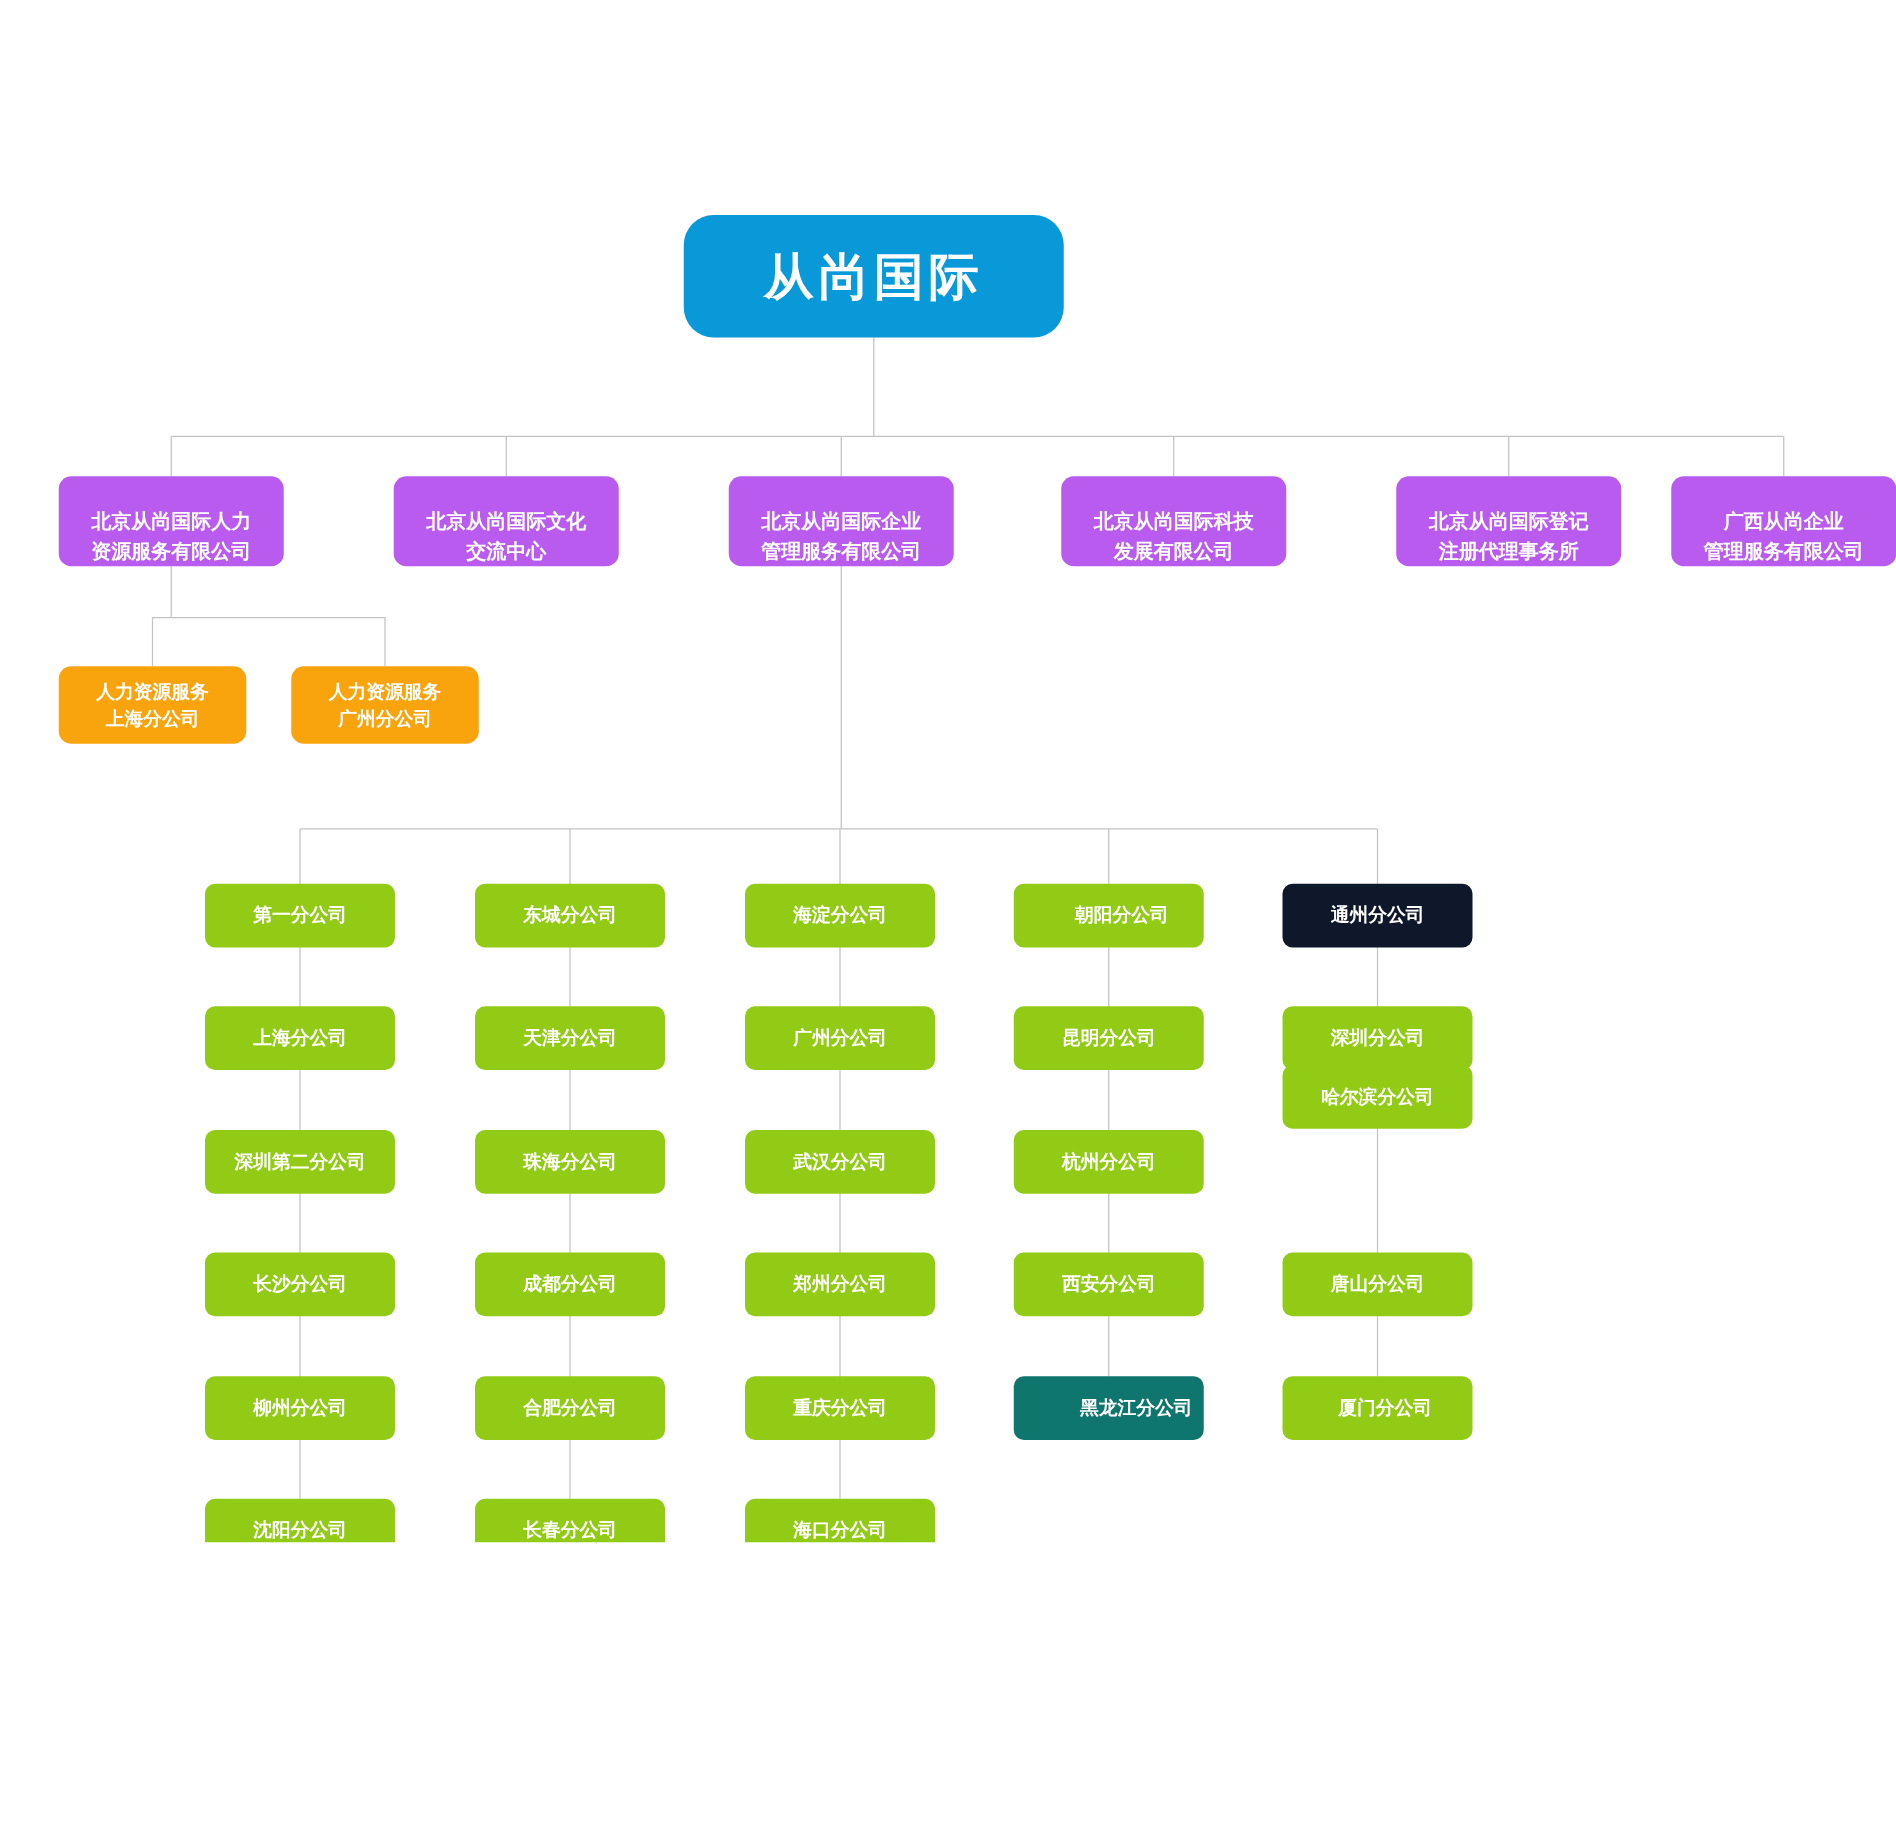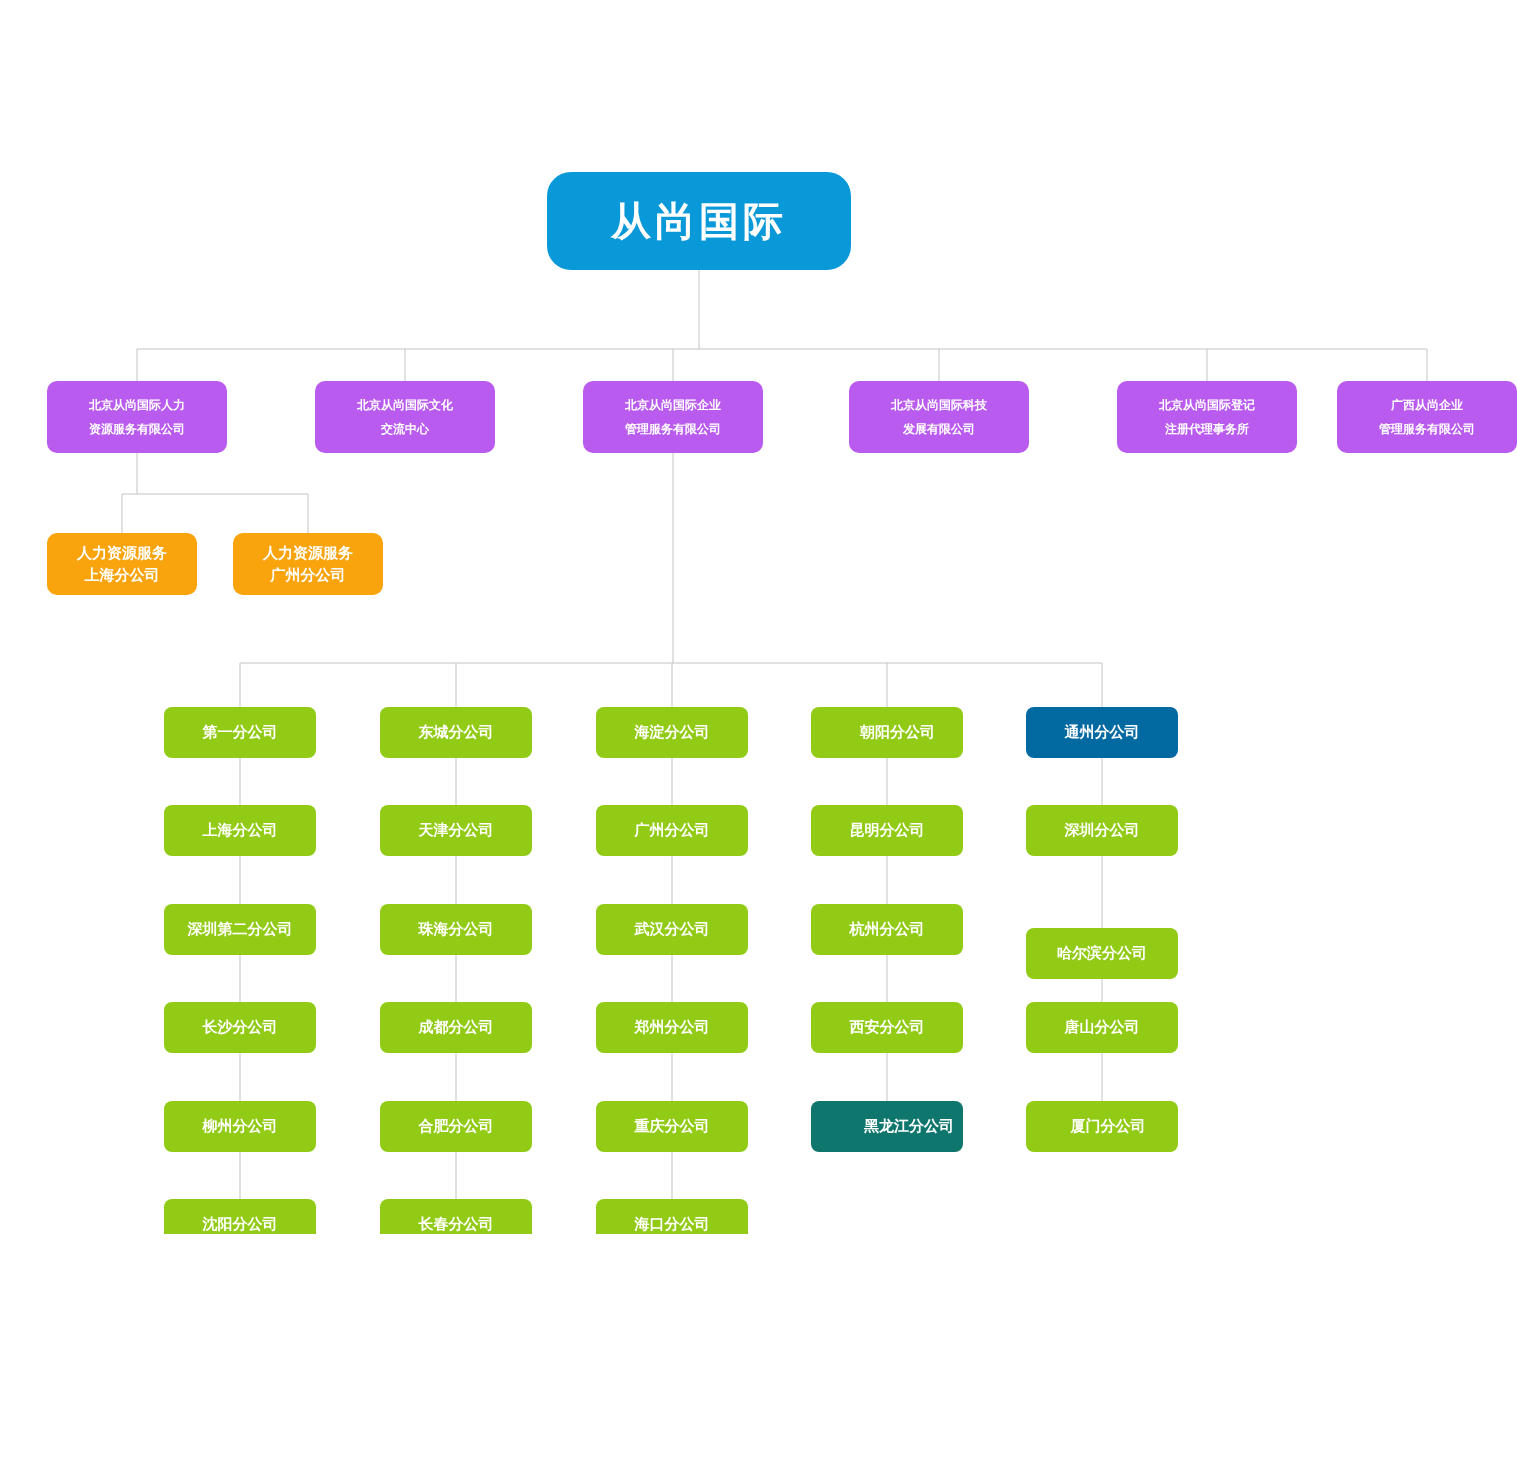--- a/index.html
+++ b/index.html
@@ -13,21 +13,21 @@
     align-items:center;
     justify-content:center;
     color:#ffffff;
     font-weight:bold;
     text-align:center;
     box-sizing:border-box;
     z-index:1;
   }
   .node span{display:block;}
   .root-node{border-radius:24px;font-size:40px;letter-spacing:4px;}
-  .sub-node{border-radius:10px;font-size:12px;line-height:24px;}
+  .sub-node{border-radius:10px;font-size:16px;line-height:24px;justify-content:flex-end;}
   .hr-node{border-radius:10px;font-size:15px;line-height:22px;}
   .branch-node{border-radius:8px;font-size:15px;}
 </style>
 </head>
 <body>
 
 <div id="stage">
   <svg id="connector-svg" width="1517" height="1459" xmlns="http://www.w3.org/2000/svg">
       <path d="M699,270 L699,349 M137,349 L1427,349 M137,349 L137,381 M405,349 L405,381 M673,349 L673,381 M939,349 L939,381 M1207,349 L1207,381 M1427,349 L1427,381 M137,453 L137,494 M122,494 L308,494 M122,494 L122,533 M308,494 L308,533 M673,453 L673,663 M240,663 L1102,663 M240,663 L240,1199 M456,663 L456,1199 M672,663 L672,1199 M887,663 L887,1101 M1102,663 L1102,1101" stroke="#c3c3c3" stroke-width="1" fill="none"></path>
     </svg>
@@ -129,27 +129,27 @@
     </div>
     <div class="node branch-node" style="left: 811px; top: 904px; width: 152px; height: 51px; background-color: rgb(146, 203, 21); color: rgb(255, 255, 255);">
       <span>杭州分公司</span>
     </div>
     <div class="node branch-node" style="left: 811px; top: 1002px; width: 152px; height: 51px; background-color: rgb(146, 203, 21); color: rgb(255, 255, 255);">
       <span>西安分公司</span>
     </div>
     <div class="node branch-node" style="left: 811px; top: 1101px; width: 152px; height: 51px; background-color: #0f766e; color: rgb(255, 255, 255); padding-left: 44px;">
       <span>黑龙江分公司</span>
     </div>
-    <div class="node branch-node" style="left: 1026px; top: 707px; width: 152px; height: 51px; background-color: #0369a1; color: rgb(255, 255, 255);">
+    <div class="node branch-node" style="left: 1026px; top: 707px; width: 152px; height: 51px; background-color: #0f172a; color: rgb(255, 255, 255);">
       <span>通州分公司</span>
     </div>
     <div class="node branch-node" style="left: 1026px; top: 805px; width: 152px; height: 51px; background-color: rgb(146, 203, 21); color: rgb(255, 255, 255);">
       <span>深圳分公司</span>
     </div>
-    <div class="node branch-node" style="left: 1026px; top: 928px; width: 152px; height: 51px; background-color: rgb(146, 203, 21); color: rgb(255, 255, 255);">
+    <div class="node branch-node" style="left: 1026px; top: 852px; width: 152px; height: 51px; background-color: rgb(146, 203, 21); color: rgb(255, 255, 255);">
       <span>哈尔滨分公司</span>
     </div>
     <div class="node branch-node" style="left: 1026px; top: 1002px; width: 152px; height: 51px; background-color: rgb(146, 203, 21); color: rgb(255, 255, 255);">
       <span>唐山分公司</span>
     </div>
     <div class="node branch-node" style="left: 1026px; top: 1101px; width: 152px; height: 51px; background-color: rgb(146, 203, 21); color: rgb(255, 255, 255); padding-left: 12px;">
       <span>厦门分公司</span>
     </div>
   </div>
 

